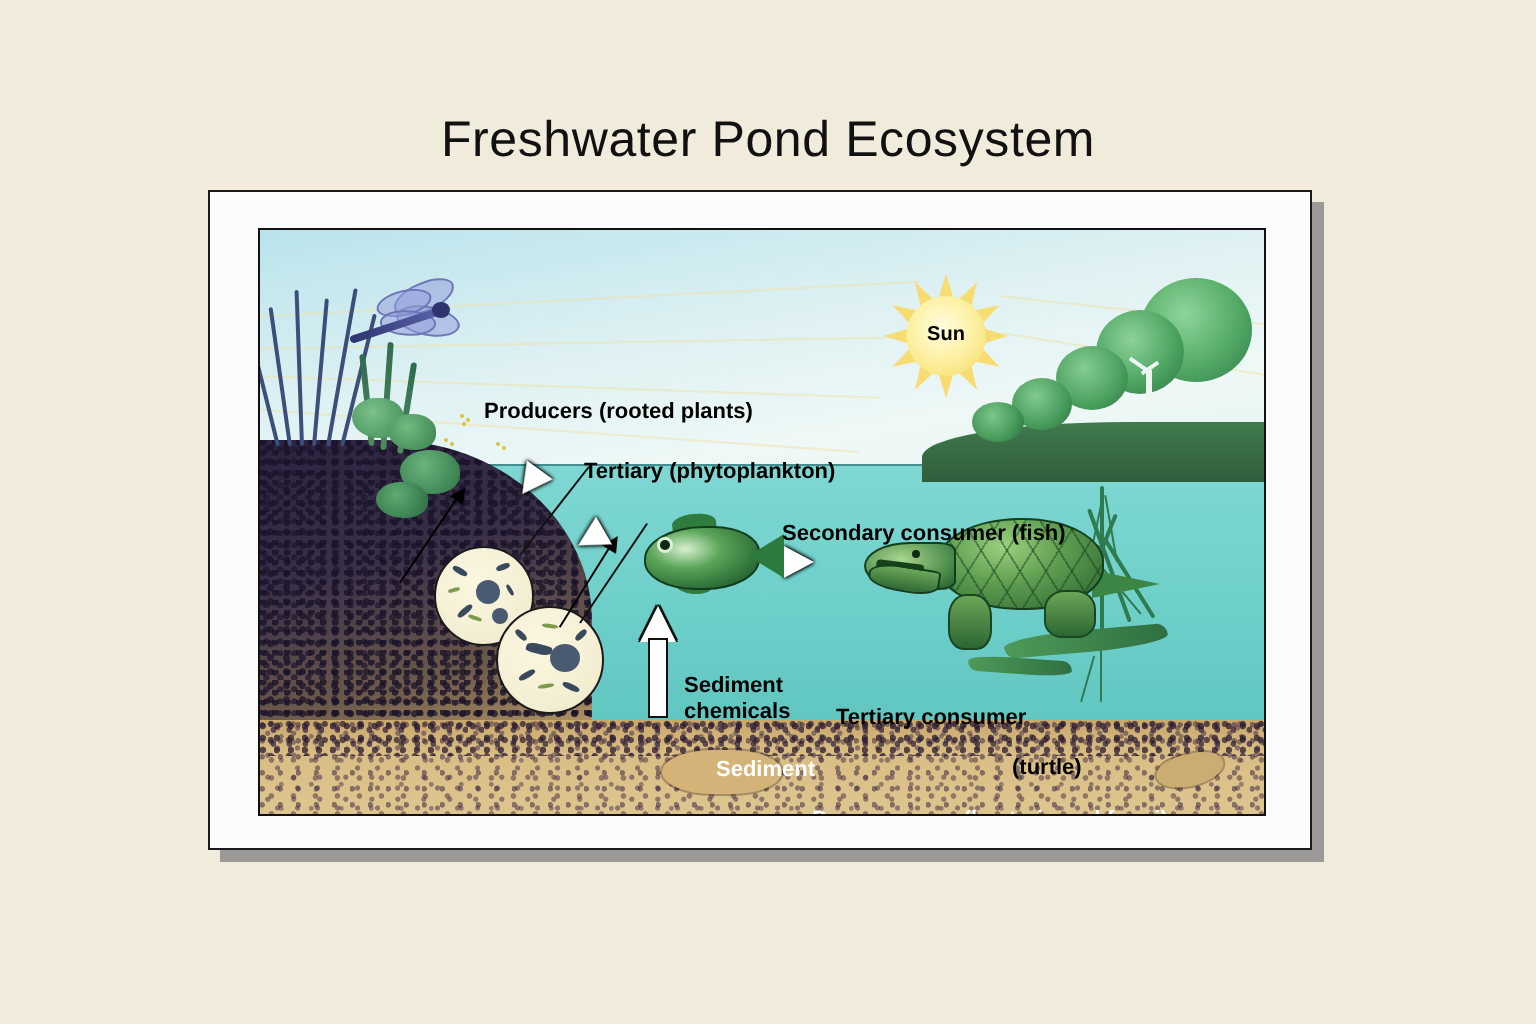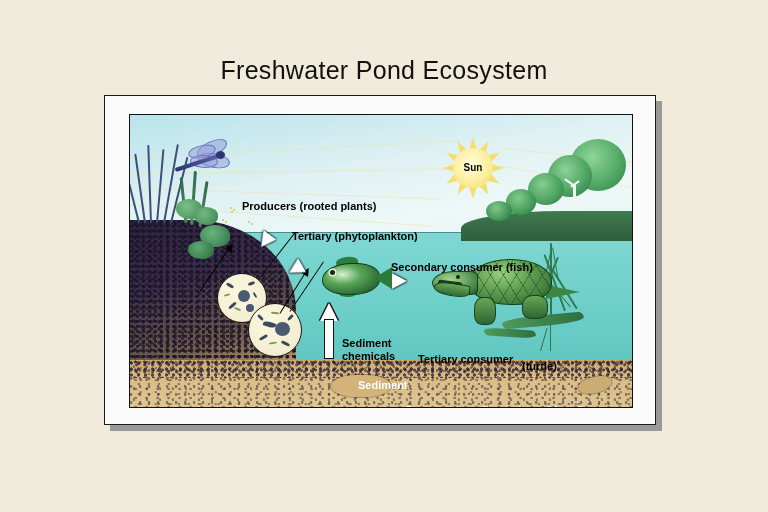--- a/index.html
+++ b/index.html
@@ -400,20 +400,20 @@
       <div class="t-jaw"></div>
       <div class="t-eye"></div>
       <div class="t-leg" style="left:44px;top:42px;width:20px;height:26px;"></div>
       <div class="t-leg" style="left:92px;top:40px;width:24px;height:22px;"></div>
     </div>
 
     <div class="lbl" style="left:112px;top:85px;">Producers (rooted plants)</div>
     <div class="lbl" style="left:162px;top:115px;">Tertiary (phytoplankton)</div>
     <div class="lbl" style="left:261px;top:146px;">Secondary consumer (fish)</div>
     <div class="lbl" style="left:288px;top:238px;text-align:right;">Tertiary consumer</div>
-    <div class="lbl" style="left:376px;top:245px;margin-left:16px;">(turtle)</div>
+    <div class="lbl" style="left:376px;top:263px;">(turtle)</div>
     <div class="lbl" style="left:212px;top:222px;">Sediment</div>
     <div class="lbl" style="left:212px;top:235px;">chemicals</div>
     <div class="lbl lbl-white" style="left:228px;top:264px;">Sediment</div>
     <div class="lbl lbl-white" style="left:276px;top:289px;">Decomposers (bacteria and fungi)</div>
 
   </div>
 </div>
 
 </body></html>

